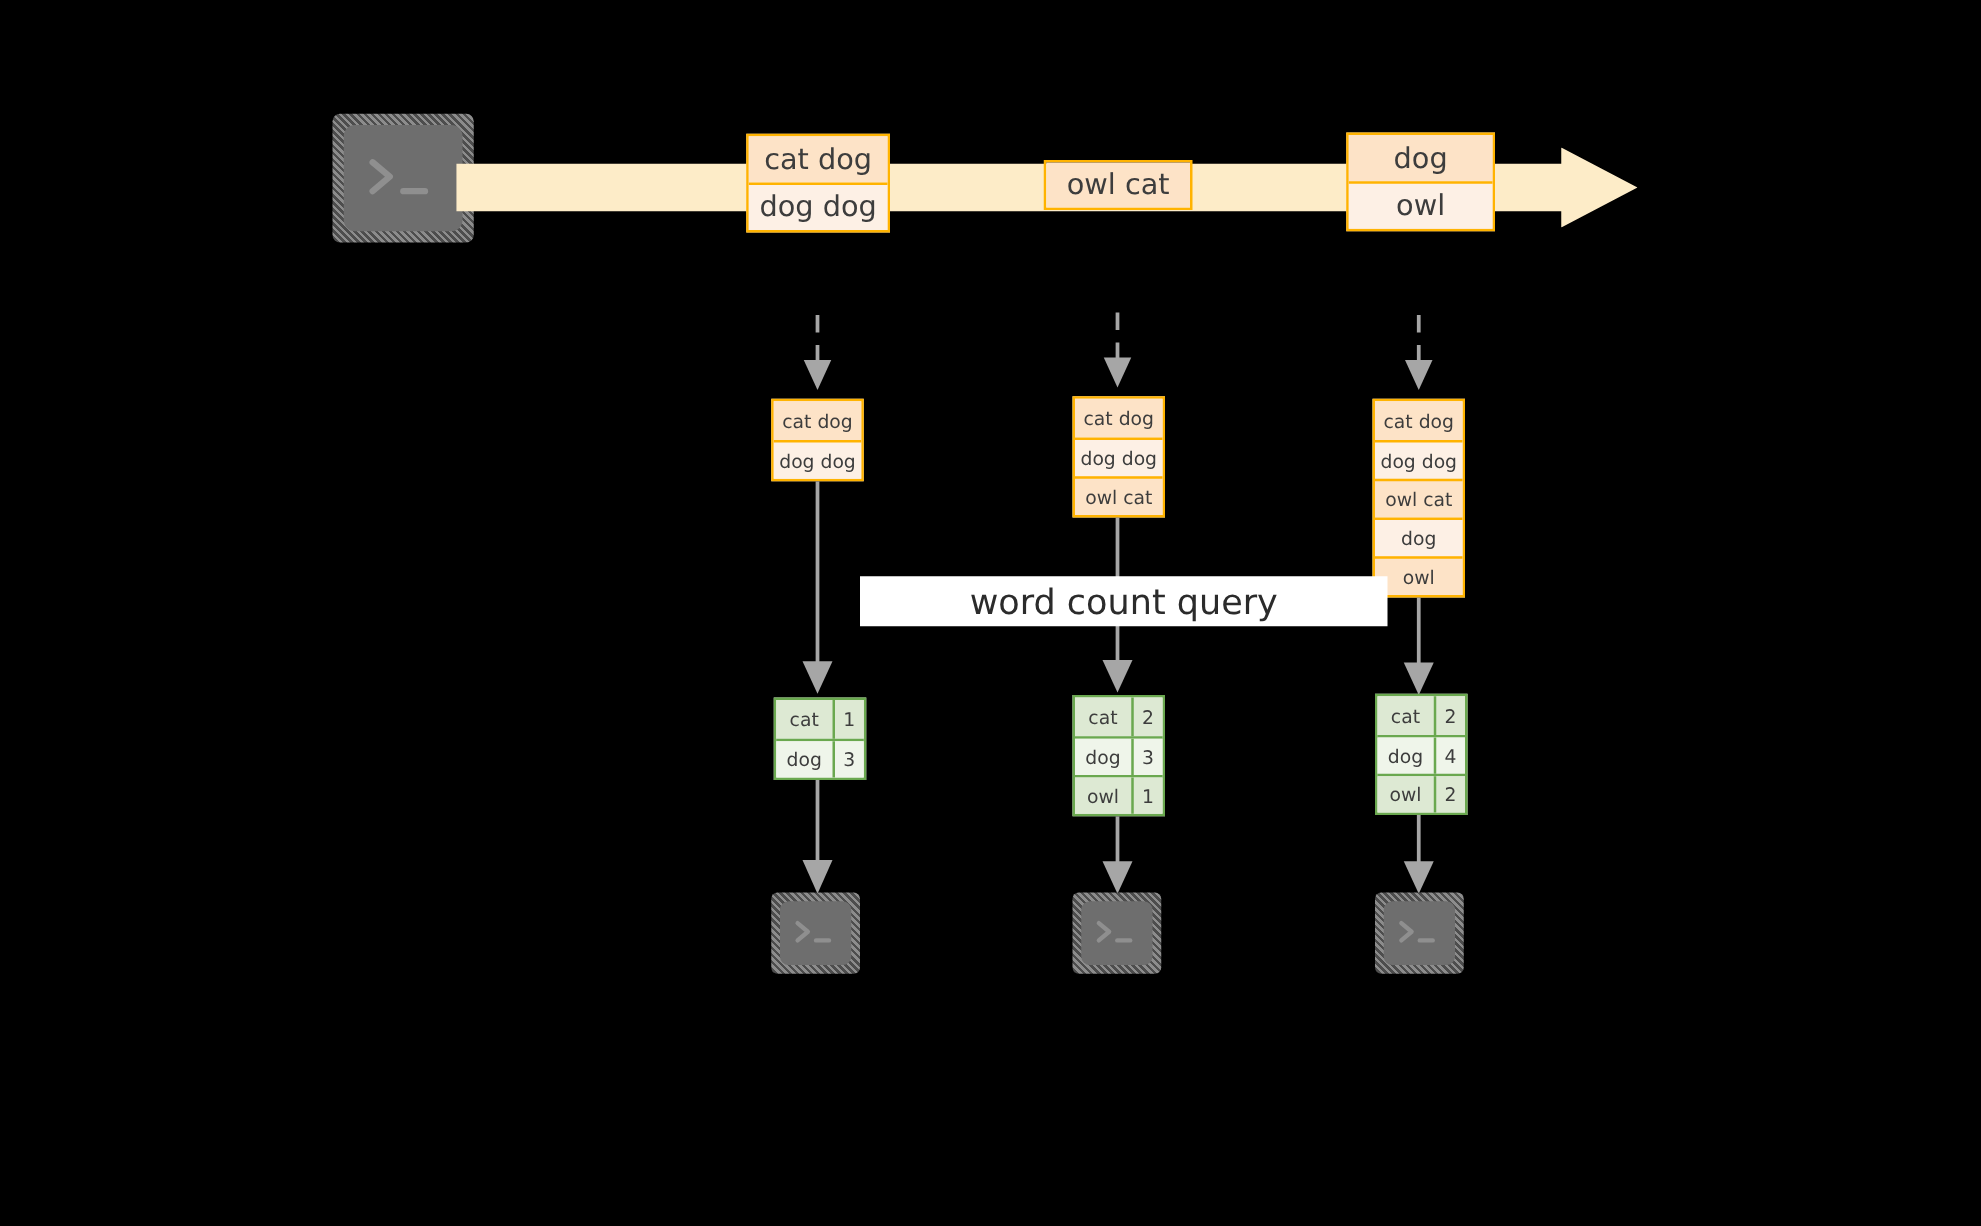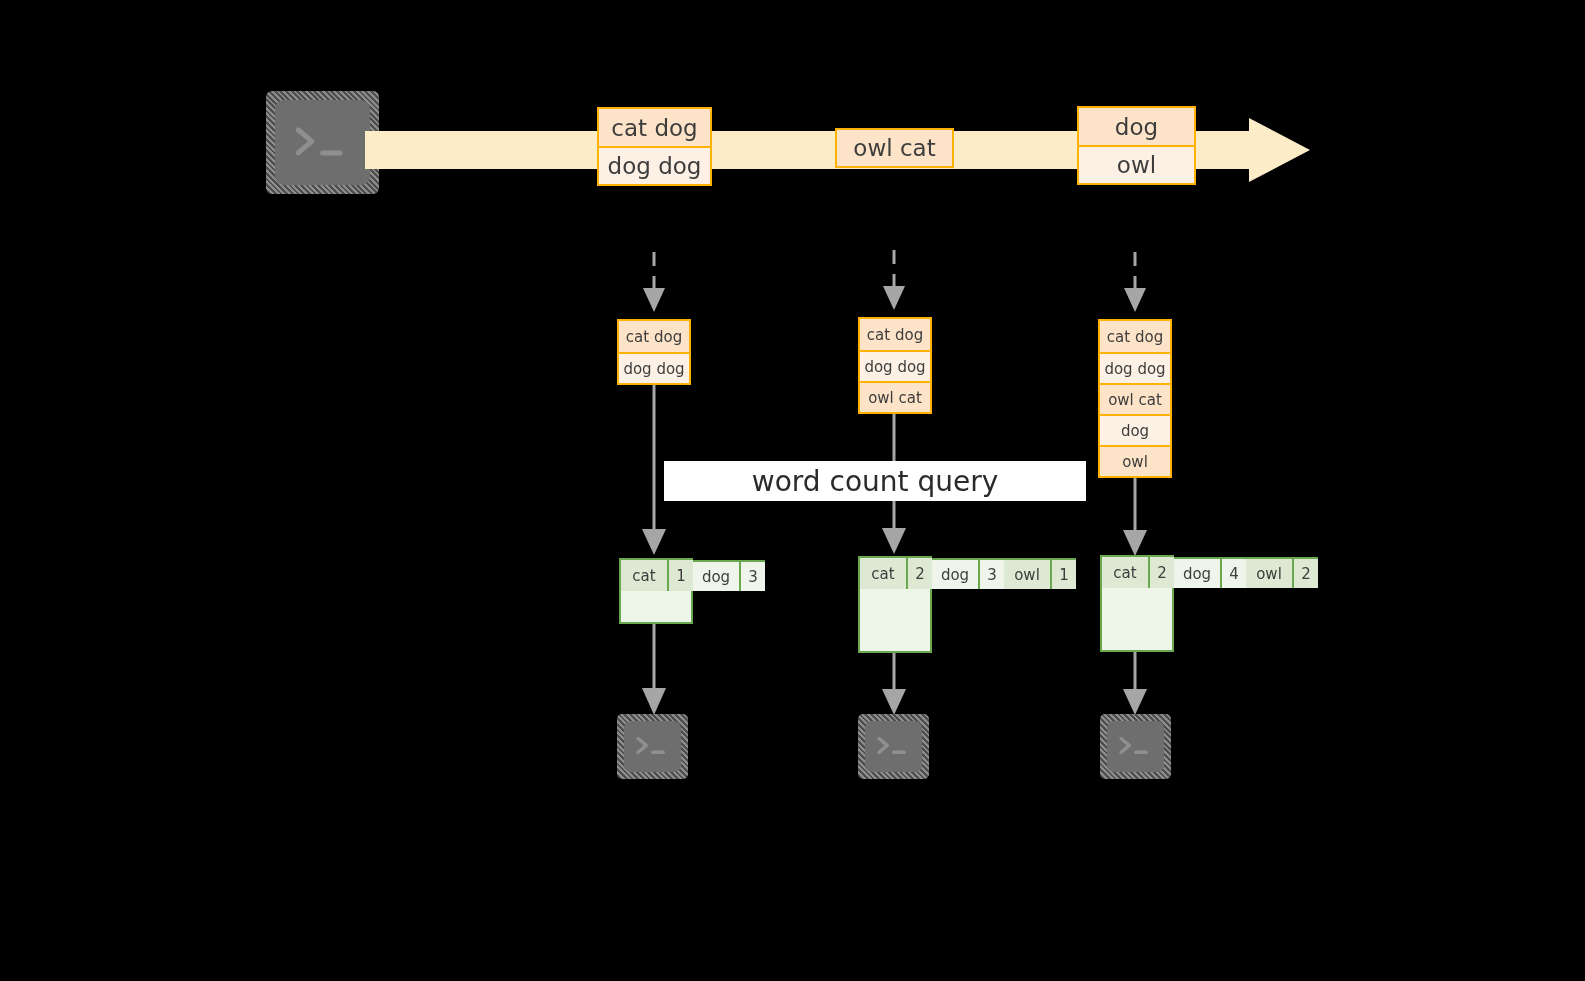--- a/index.html
+++ b/index.html
@@ -100,21 +100,21 @@
   .tablebox .trow.dark  { background: #fde3c7; }
   .tablebox .trow.light { background: #fdf0e5; }
   .tablebox .trow + .trow { border-top: 2px solid #ffb300; }
 
   
   .greenbox {
     position: absolute;
     box-sizing: border-box;
     border: 2px solid #6aa84f;
     display: flex;
-    flex-direction: row;
+    flex-direction: column;
     background: #eef5e9;
   }
   .greenbox .grow {
     display: flex;
     height: 31px;
     box-sizing: border-box;
   }
   .greenbox .grow + .grow { border-top: 2px solid #6aa84f; }
   .greenbox .gcell {
     box-sizing: border-box;
@@ -218,21 +218,21 @@
   </svg>
   <svg class="conn" style="left:877px; top:414px; width:34px; height:142px;">
     <line x1="17" y1="0" x2="17" y2="118" stroke="#a6a6a6" stroke-width="3"></line>
     <path d="M17,140 L5,114 L29,114 Z" fill="#a6a6a6"></path>
   </svg>
   <svg class="conn" style="left:1118px; top:478px; width:34px; height:80px;">
     <line x1="17" y1="0" x2="17" y2="56" stroke="#a6a6a6" stroke-width="3"></line>
     <path d="M17,78 L5,52 L29,52 Z" fill="#a6a6a6"></path>
   </svg>
 
-  <div class="query-label" style="left:664px; top:461px; width:422px; height:40px;">word count query</div>
+  <div class="query-label" style="left:688px; top:461px; width:422px; height:40px;">word count query</div>
 
   <div class="greenbox" style="left:619px; top:558px; width:74px; height:66px;">
     <div class="grow dark">
       <div class="gcell k">cat</div>
       <div class="gcell v">1</div>
     </div>
     <div class="grow light">
       <div class="gcell k">dog</div>
       <div class="gcell v">3</div>
     </div>

